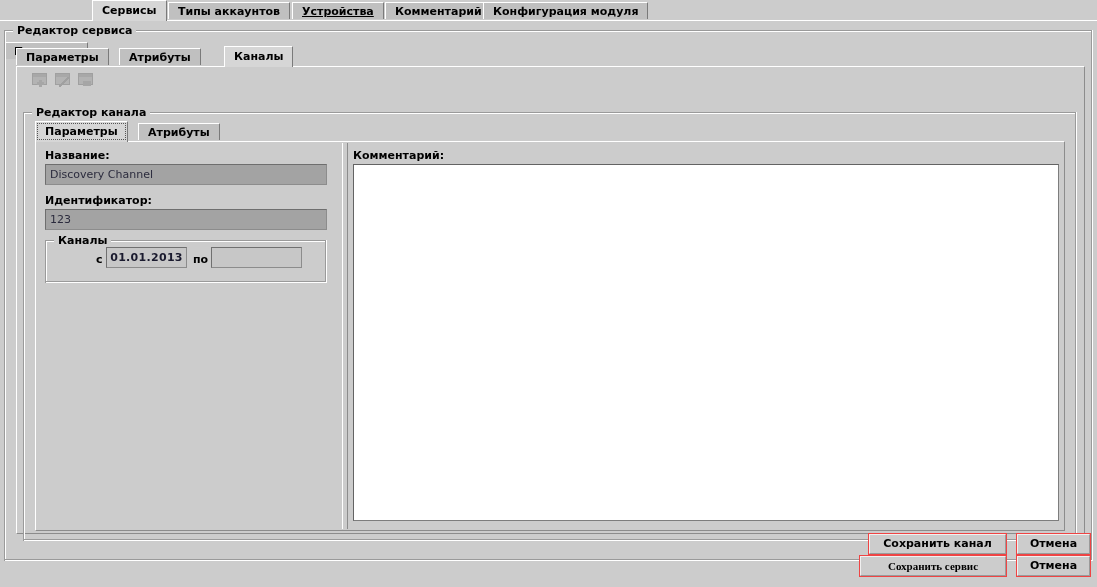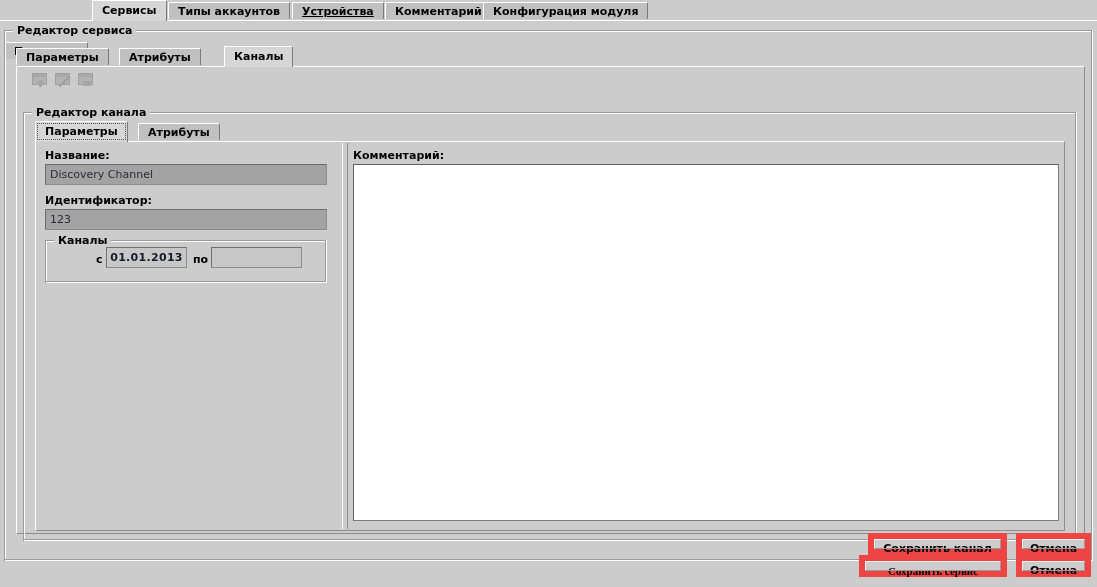--- a/index.html
+++ b/index.html
@@ -325,21 +325,21 @@
     text-align: center;
     line-height: 19px;
     letter-spacing: 0.3px;
   }
 
   
   .btn {
     position: absolute;
     height: 22px;
     background: #cccccc;
-    border: 6px solid #ef4444;
+    border: 1px solid #ef4444;
     box-sizing: border-box;
     font-family: "DejaVu Sans", "Liberation Sans", sans-serif;
     font-size: 11px;
     font-weight: bold;
     color: #000;
     text-align: center;
     line-height: 20px;
     cursor: default;
     white-space: nowrap;
   }

